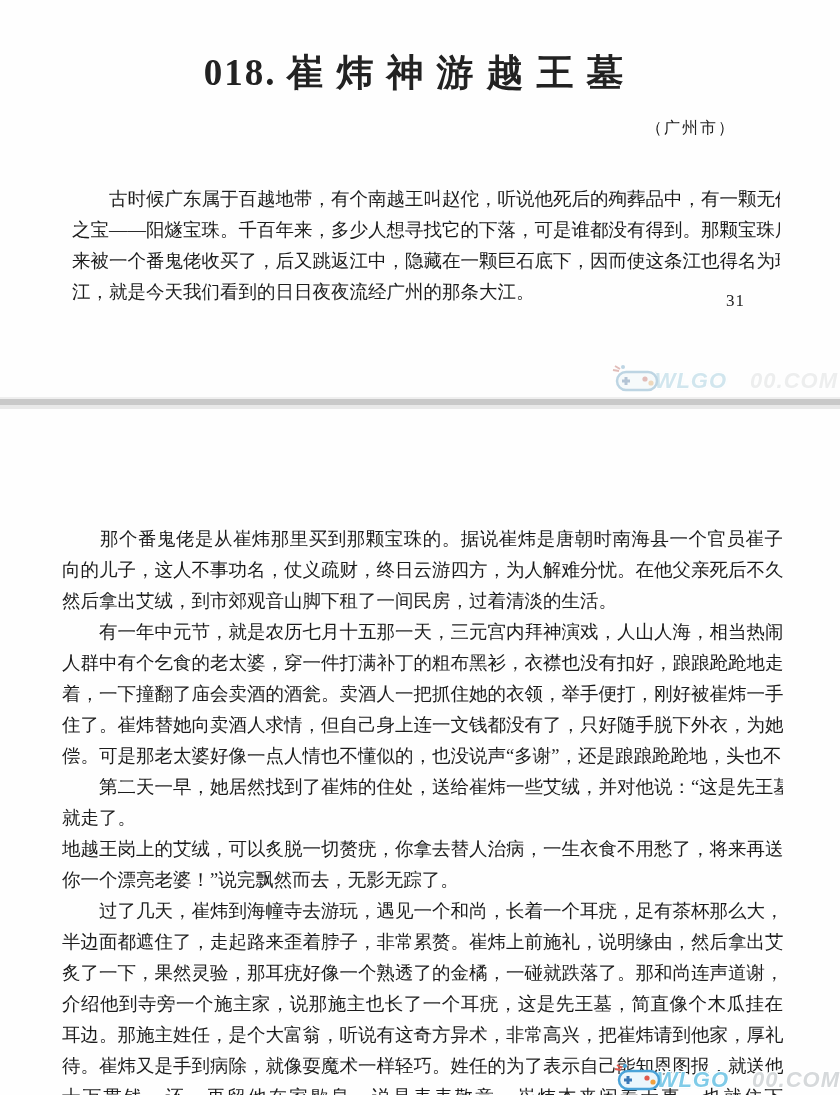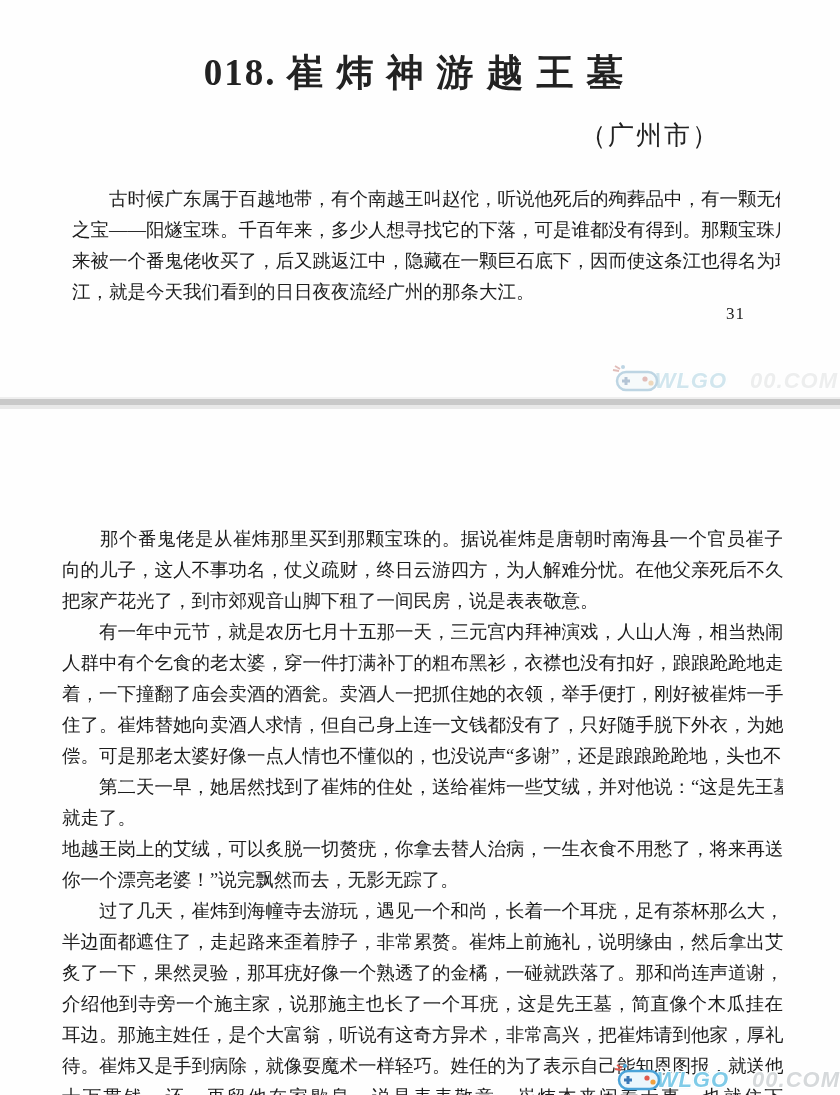--- a/index.html
+++ b/index.html
@@ -17,34 +17,34 @@
   .page-top{top:0;height:397px;}
   .page-bottom{top:409px;height:686px;}
   .doc-title{
     position:absolute;top:48px;left:0;width:840px;
     text-align:center;white-space:nowrap;
     font-size:37px;font-weight:bold;color:#222;
   }
   .doc-title .num{letter-spacing:2px;margin-right:10px;}
   .doc-title .han{letter-spacing:13px;}
   .byline{
-    position:absolute;top:118px;right:120px;
-    font-size:26px;letter-spacing:2px;color:#222;
+    position:absolute;top:118px;right:104px;
+    font-size:16px;letter-spacing:2px;color:#222;
   }
   .para{position:absolute;font-size:18.5px;line-height:31px;color:#1c1c1c;}
   .para-p1{top:184px;left:72px;width:708px;}
   .para-p2{top:524px;left:62px;width:721px;}
   .tline{
     height:31px;overflow:hidden;white-space:nowrap;
     text-align:justify;text-align-last:justify;
     text-justify:inter-ideograph;
   }
   .tlast{text-align-last:left;}
   .pagenum{
-    position:absolute;top:304px;right:95px;
+    position:absolute;top:291px;right:95px;
     font-size:17px;letter-spacing:1px;color:#222;
   }
   
   .gap{
     position:absolute;top:397px;left:0;width:840px;height:12px;
     background:linear-gradient(#efefef 0 2px,#c9c9c9 2px 8px,#e9e9e9 8px 12px);
   }
   
   .wm{
     position:absolute;display:flex;align-items:flex-end;
@@ -84,21 +84,21 @@
       </div>
     <div class="pagenum">31</div>
   </div>
 
   <div class="gap"></div>
 
   <div class="page page-bottom"></div>
   <div class="para para-p2">
       <div class="tline">　　那个番鬼佬是从崔炜那里买到那颗宝珠的。据说崔炜是唐朝时南海县一个官员崔子</div>
       <div class="tline">向的儿子，这人不事功名，仗义疏财，终日云游四方，为人解难分忧。在他父亲死后不久，便</div>
-      <div class="tline tlast">把家产花光了，到市郊观音山脚下租了一间民房，说是表表敬意。</div>
+      <div class="tline tlast">然后拿出艾绒，到市郊观音山脚下租了一间民房，过着清淡的生活。</div>
       <div class="tline">　　有一年中元节，就是农历七月十五那一天，三元宫内拜神演戏，人山人海，相当热闹。</div>
       <div class="tline">人群中有个乞食的老太婆，穿一件打满补丁的粗布黑衫，衣襟也没有扣好，踉踉跄跄地走</div>
       <div class="tline">着，一下撞翻了庙会卖酒的酒瓮。卖酒人一把抓住她的衣领，举手便打，刚好被崔炜一手挡</div>
       <div class="tline">住了。崔炜替她向卖酒人求情，但自己身上连一文钱都没有了，只好随手脱下外衣，为她抵</div>
       <div class="tline">偿。可是那老太婆好像一点人情也不懂似的，也没说声“多谢”，还是踉踉跄跄地，头也不回</div>
       <div class="tline">　　第二天一早，她居然找到了崔炜的住处，送给崔炜一些艾绒，并对他说：“这是先王墓</div>
       <div class="tline tlast">就走了。</div>
       <div class="tline">地越王岗上的艾绒，可以炙脱一切赘疣，你拿去替人治病，一生衣食不用愁了，将来再送给</div>
       <div class="tline tlast">你一个漂亮老婆！”说完飘然而去，无影无踪了。</div>
       <div class="tline">　　过了几天，崔炜到海幢寺去游玩，遇见一个和尚，长着一个耳疣，足有茶杯那么大，把</div>

